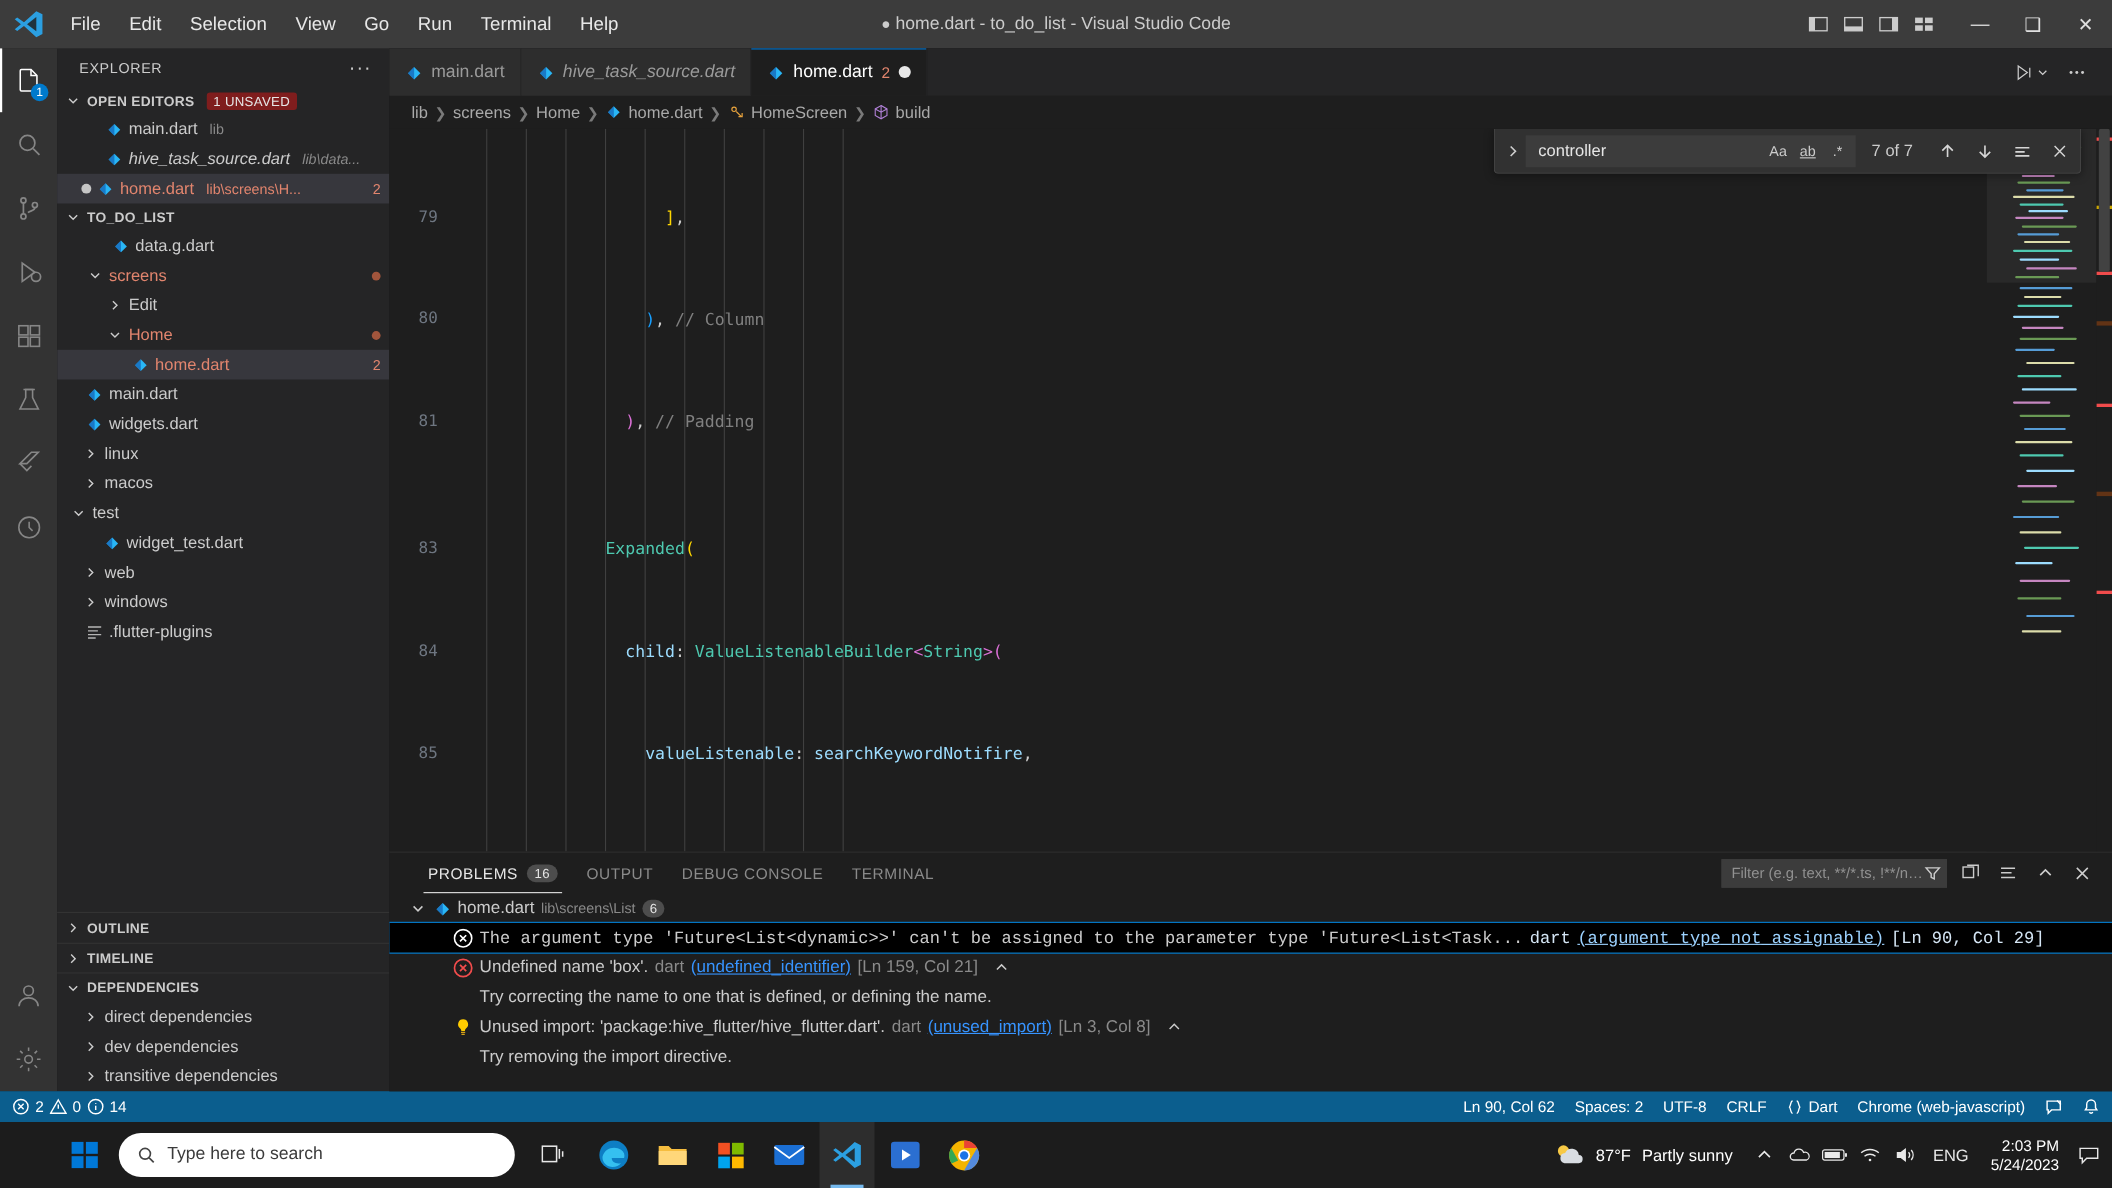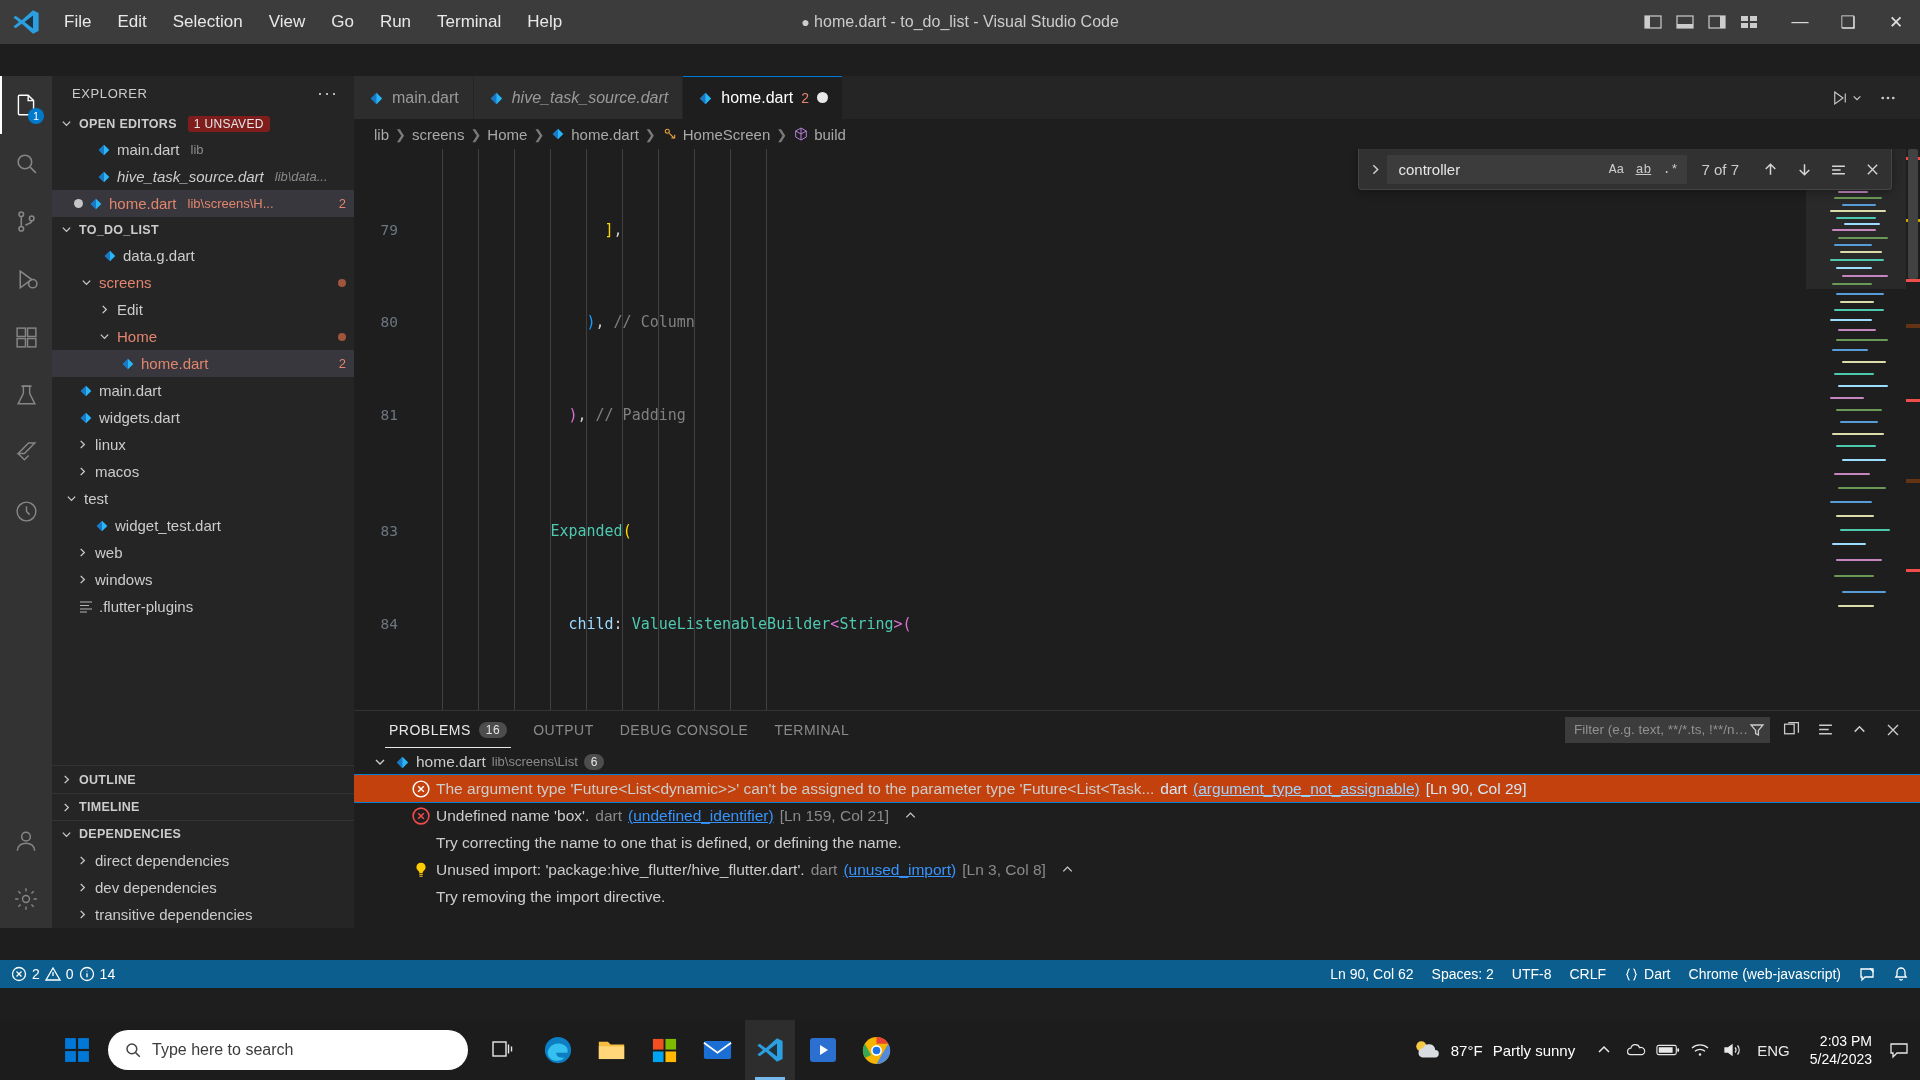--- a/index.html
+++ b/index.html
@@ -2,21 +2,21 @@
 <html><head>
 <meta charset="utf-8">
 <style>
   * { margin:0; padding:0; box-sizing:border-box; }
   html,body { width:1920px; height:1080px; overflow:hidden; }
   body {
     font-family:"Liberation Sans", sans-serif;
     background:#1e1e1e; color:#cccccc;
     font-size:16px; -webkit-font-smoothing:antialiased;
   }
-  .app { position:relative; width:1920px; height:1080px; display:flex; flex-direction:column;gap:32px; }
+  .app { position:relative; width:1920px; height:1080px; display:flex; flex-direction:column; }
 
   
   .titlebar {
     height:44px; background:#3c3c3c; display:flex; align-items:center;
     flex:0 0 44px; position:relative;
   }
   .vscode-logo { width:52px; display:flex; align-items:center; justify-content:center; }
   .menu { display:flex; align-items:center; gap:2px; }
   .menu-item { padding:4px 12px; font-size:17px; color:#e8e8e8; cursor:default; }
   .title-center {
@@ -154,21 +154,21 @@
   .fw-input {
     display:flex; align-items:center; background:#3c3c3c; height:29px;
     width:300px; padding:0 4px 0 10px; border:1px solid transparent;
   }
   .fw-input input {
     background:transparent; border:none; outline:none; color:#e6e6e6;
     font-size:15px; font-family:"Liberation Sans", sans-serif; flex:1; width:100%;
   }
   .fw-opts { display:flex; align-items:center; gap:3px; margin-left:auto;}
   .fw-opt { width:24px; height:22px; display:flex; align-items:center; justify-content:center;
-            font-size:13px; color:#cccccc; border-radius:3px;font-family:Liberation Mono, monospace; }
+            font-size:13px; color:#cccccc; border-radius:3px; }
   .fw-count { font-size:15px; color:#cccccc; padding:0 10px 0 14px; white-space:nowrap;}
   .fw-btns { display:flex; align-items:center; gap:8px; padding-left:8px;}
   .fw-btn { width:26px; height:26px; display:flex; align-items:center; justify-content:center; color:#d6d6d6;}
 
   
   .panel { height:218px; flex:0 0 218px; background:#1e1e1e; border-top:1px solid #333; display:flex; flex-direction:column;}
   .panel-tabs { height:37px; display:flex; align-items:center; padding-left:22px; gap:0; position:relative;}
   .ptab {
     font-size:14px; letter-spacing:.5px; color:#8a8a8a; padding:0 13px; height:37px;
     display:flex; align-items:center; gap:8px; position:relative; text-transform:uppercase;
@@ -178,21 +178,21 @@
   .pbadge { background:#4d4d4d; color:#e6e6e6; font-size:12px; border-radius:9px; padding:1px 7px; }
   .panel-actions { margin-left:auto; display:flex; align-items:center; gap:8px; padding-right:14px;}
   .filter-box {
     display:flex; align-items:center; background:#3c3c3c; border:1px solid #3c3c3c;
     height:26px; width:205px; padding:0 4px 0 8px; color:#919191; font-size:13.5px;
   }
   .pa-ico { width:26px; height:26px; display:flex; align-items:center; justify-content:center; color:#cccccc;}
 
   .problems { flex:1; overflow:hidden; font-size:15.5px;}
   .pr-row { height:27px; display:flex; align-items:center; gap:6px; padding-left:18px; white-space:nowrap;}
-  .pr-row.sel { background:#c2410c; outline:1px solid #007fd4; color:#fff;}
+  .pr-row.sel { background:#000000; outline:1px solid #007fd4; color:#fff;font-family:Liberation Mono, monospace;}
   .pr-file { color:#cccccc; }
   .pr-path { color:#8a8a8a; font-size:13px; }
   .pr-msg { color:#cccccc; }
   .pr-src { color:#8a8a8a; }
   .pr-link { color:#3794ff; text-decoration:underline; }
   .pr-loc { color:#8a8a8a; }
   .pr-sub { padding-left:64px; color:#cccccc; }
   .pr-row.sel .pr-src,.pr-row.sel .pr-loc { color:#d5e6f5; }
   .pr-row.sel .pr-link { color:#9cd2ff; }
   .ico-err { width:18px;height:18px;flex:0 0 18px; }

